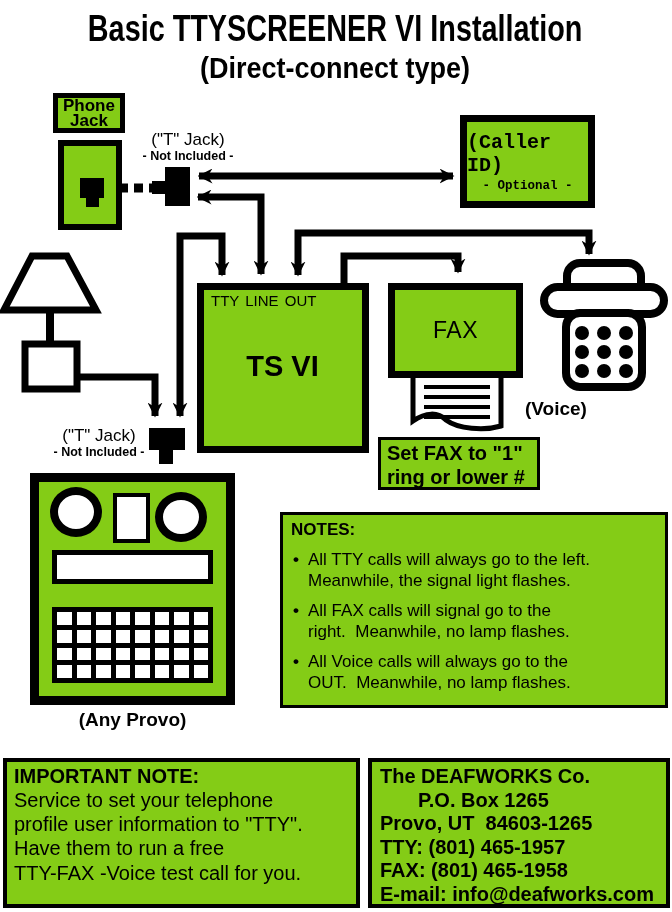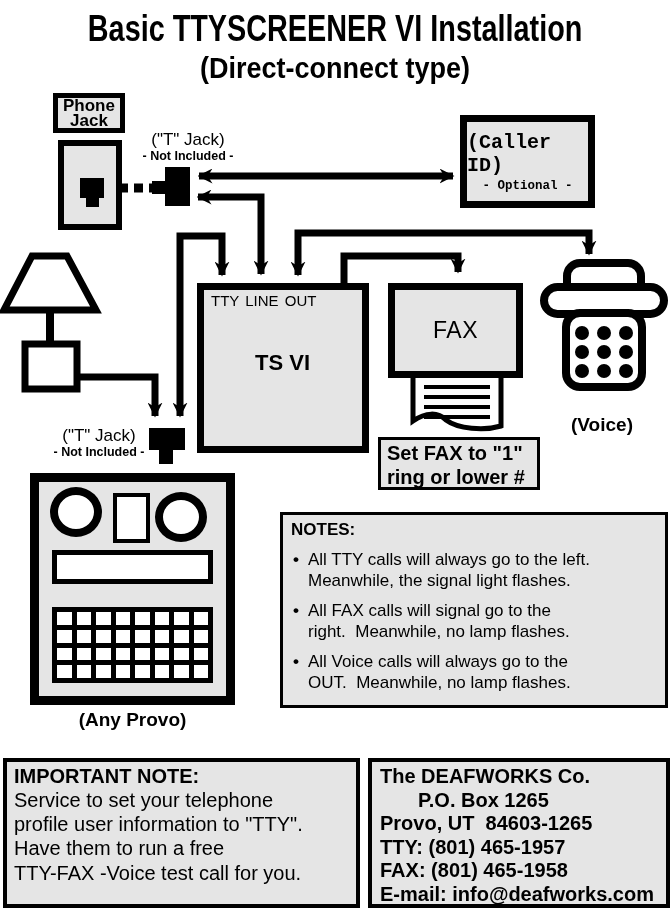--- a/index.html
+++ b/index.html
@@ -5,21 +5,21 @@
   * { box-sizing: border-box; margin: 0; padding: 0; }
   html, body { background: #ffffff; }
   body {
     width: 672px; height: 912px;
     font-family: "Liberation Sans", "DejaVu Sans", sans-serif;
     color: #000;
   }
   .page { position: relative; width: 672px; height: 912px; overflow: hidden; background: #fff; }
   .wires { position: absolute; left: 0; top: 0; z-index: 1; }
   .abs { position: absolute; z-index: 2; }
-  .box { background: #e5e5e5; border: 4px solid #000; }
+  .box { background: #84cc16; border: 4px solid #000; }
   .pre { white-space: pre; }
   .prewrap { white-space: pre-line; }
 
   
   .hdr { left: 20px; top: 8px; width: 630px; text-align: center; }
   .title { display: inline-block; font-size: 36px; font-weight: bold; transform: scaleX(.80); transform-origin: center; letter-spacing: 0; }
   .subtitle { display: inline-block; font-size: 30px; font-weight: bold; transform: scaleX(.90); transform-origin: center; margin-top: 1px; }
 
   
   .pj-label { left: 53px; top: 93px; width: 72px; height: 40px; border-width: 5px;
@@ -35,29 +35,29 @@
 
   
   .callerid { left: 460px; top: 115px; width: 135px; height: 93px; border-width: 7px;
               display: flex; flex-direction: column; align-items: center; justify-content: center; font-family: Liberation Mono, monospace; }
   .cid-l1 { font-size: 20px; font-weight: bold; }
   .cid-l2 { font-size: 12.5px; font-weight: bold; margin-top: 2px; }
 
   
   .tsvi { left: 197px; top: 283px; width: 172px; height: 170px; border-width: 7px; }
   .tsvi-ports { position: absolute; left: 7px; top: 2px; font-size: 15px; word-spacing: 2px; }
-  .tsvi-name  { position: absolute; left: 0; right: 1px; top: 60px; text-align: center; font-size: 22px; font-weight: bold; }
+  .tsvi-name  { position: absolute; left: 0; right: 1px; top: 60px; text-align: center; font-size: 29px; font-weight: bold; }
 
   
   .faxbox { left: 388px; top: 283px; width: 135px; height: 95px; border-width: 7px;
             display: flex; align-items: center; justify-content: center; font-size: 23px; letter-spacing: .5px; }
   .setfax { left: 378px; top: 437px; width: 162px; height: 53px; border-width: 3px;
             font-size: 20px; font-weight: bold; line-height: 24px; padding: 1px 0 0 6px; }
 
-  .voice-label { left: 541px; top: 398px; width: 122px; text-align: center; font-size: 19px; font-weight: bold; margin-top: 16px; }
+  .voice-label { left: 525px; top: 398px; width: 122px; text-align: left; font-size: 19px; font-weight: bold; }
 
   
   .notes { left: 280px; top: 512px; width: 388px; height: 196px; border-width: 3px; padding: 4px 6px 0 8px; overflow: hidden; }
   .notes-h { font-size: 17px; font-weight: bold; line-height: 21px; }
   .note-item { display: flex; margin-top: 9px; }
   .note-dot { width: 17px; font-size: 17px; font-weight: bold; line-height: 21px; padding-left: 2px; }
   .note-lines div { font-size: 17px; font-weight: normal; line-height: 21px; white-space: pre; }
 
   
   .ttybox { left: 30px; top: 473px; width: 205px; height: 232px; border-width: 9px; }

